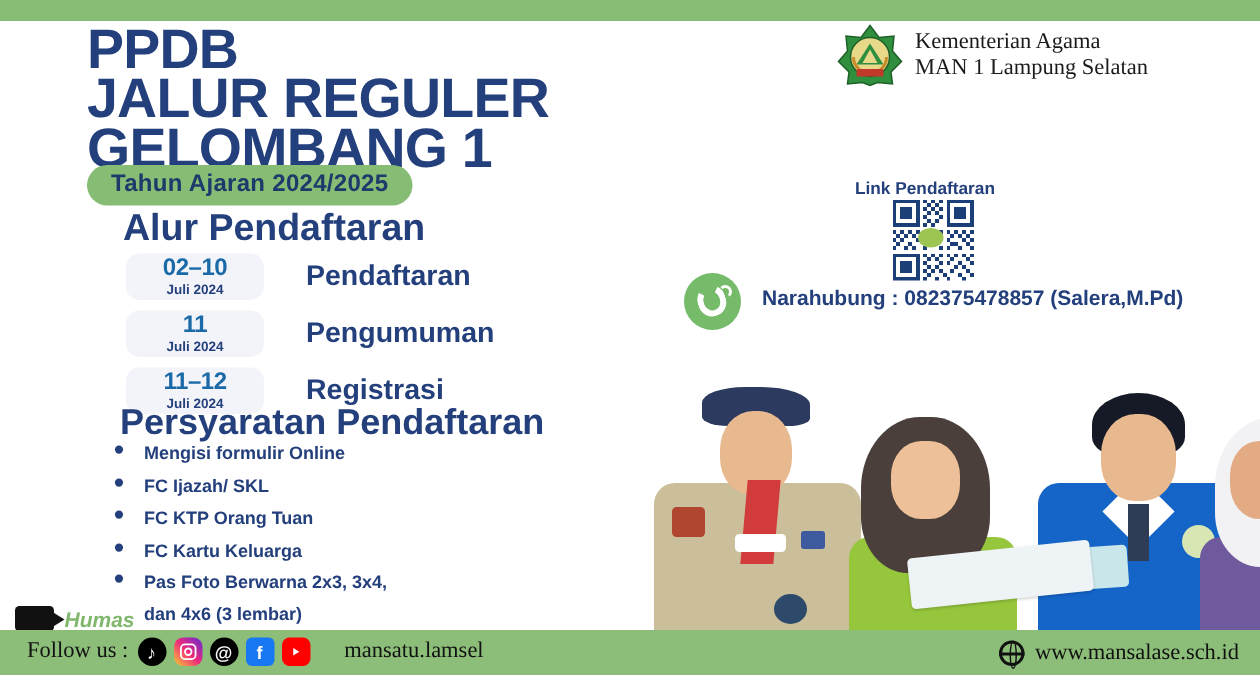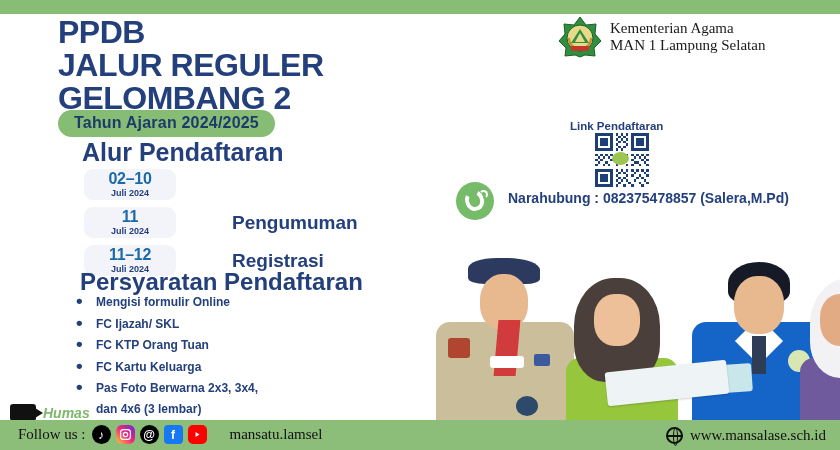--- a/index.html
+++ b/index.html
@@ -20,21 +20,21 @@
   .bar-bottom {
     position:absolute; left:0; bottom:0; width:840px; height:30px;
     background:#8cbe79;
   }
 
   
   .headline {
     position:absolute; left:58px; top:16px;
     color:#24407c;
     font-weight:bold;
-    font-size:32px;
+    font-size:37px;
     line-height:33px;
     letter-spacing:-0.5px;
   }
   .headline .l2, .headline .l3 { display:block; }
 
   .year-pill {
     position:absolute; left:58px; top:110px;
     background:#86bc74;
     border-radius:16px;
     padding:4px 16px 5px 16px;
@@ -44,21 +44,21 @@
     letter-spacing:0.2px;
   }
 
   
   .alur-title {
     position:absolute; left:82px; top:138px;
     color:#24407c; font-weight:bold; font-size:25px;
   }
 
   .flow { position:absolute; left:84px; top:168px; width:360px; }
-  .flow-row { display:flex; align-items:center; height:33px; margin-bottom:5px;gap:28px; }
+  .flow-row { display:flex; align-items:center; height:33px; margin-bottom:5px; }
   .flow-badge {
     width:92px; height:31px;
     background:#f3f3fa;
     border-radius:9px;
     display:flex; flex-direction:column;
     align-items:center; justify-content:center;
     line-height:1;
   }
   .flow-badge .d {
     color:#1a6aa8; font-weight:bold; font-size:16px; letter-spacing:-0.3px;
@@ -335,21 +335,21 @@
 </head>
 <body>
 
 <div class="poster">
 
   <div class="bar-top"></div>
 
   <div class="headline">
     <span class="l1">PPDB</span>
     <span class="l2">JALUR REGULER</span>
-    <span class="l3">GELOMBANG 2</span>
+    <span class="l3">GELOMBANG 1</span>
   </div>
 
   <div class="year-pill">Tahun Ajaran 2024/2025</div>
 
   <div class="kemenag">
     <svg width="44" height="42" viewBox="0 0 44 42">
       <polygon points="22,1 28,9 38,8 37,18 43,25 36,32 37,40 27,39 22,41 17,39 7,40 8,32 1,25 7,18 6,8 16,9" fill="#2f8f3e" stroke="#1d5f27" stroke-width="1"></polygon>
       <circle cx="22" cy="22" r="13" fill="#e8d98a" stroke="#1d5f27" stroke-width="1"></circle>
       <polygon points="22,13 31,27 13,27" fill="#2f8f3e"></polygon>
       <polygon points="22,17 27,26 17,26" fill="#e8d98a"></polygon>
@@ -363,20 +363,21 @@
   </div>
 
   <div class="alur-title">Alur Pendaftaran</div>
 
   <div class="flow">
     <div class="flow-row">
       <div class="flow-badge">
         <span class="d">02–10</span>
         <span class="m">Juli 2024</span>
       </div>
+      <div class="flow-label">Pendaftaran</div>
     </div>
     <div class="flow-row">
       <div class="flow-badge">
         <span class="d">11</span>
         <span class="m">Juli 2024</span>
       </div>
       <div class="flow-label">Pengumuman</div>
     </div>
     <div class="flow-row">
       <div class="flow-badge">

